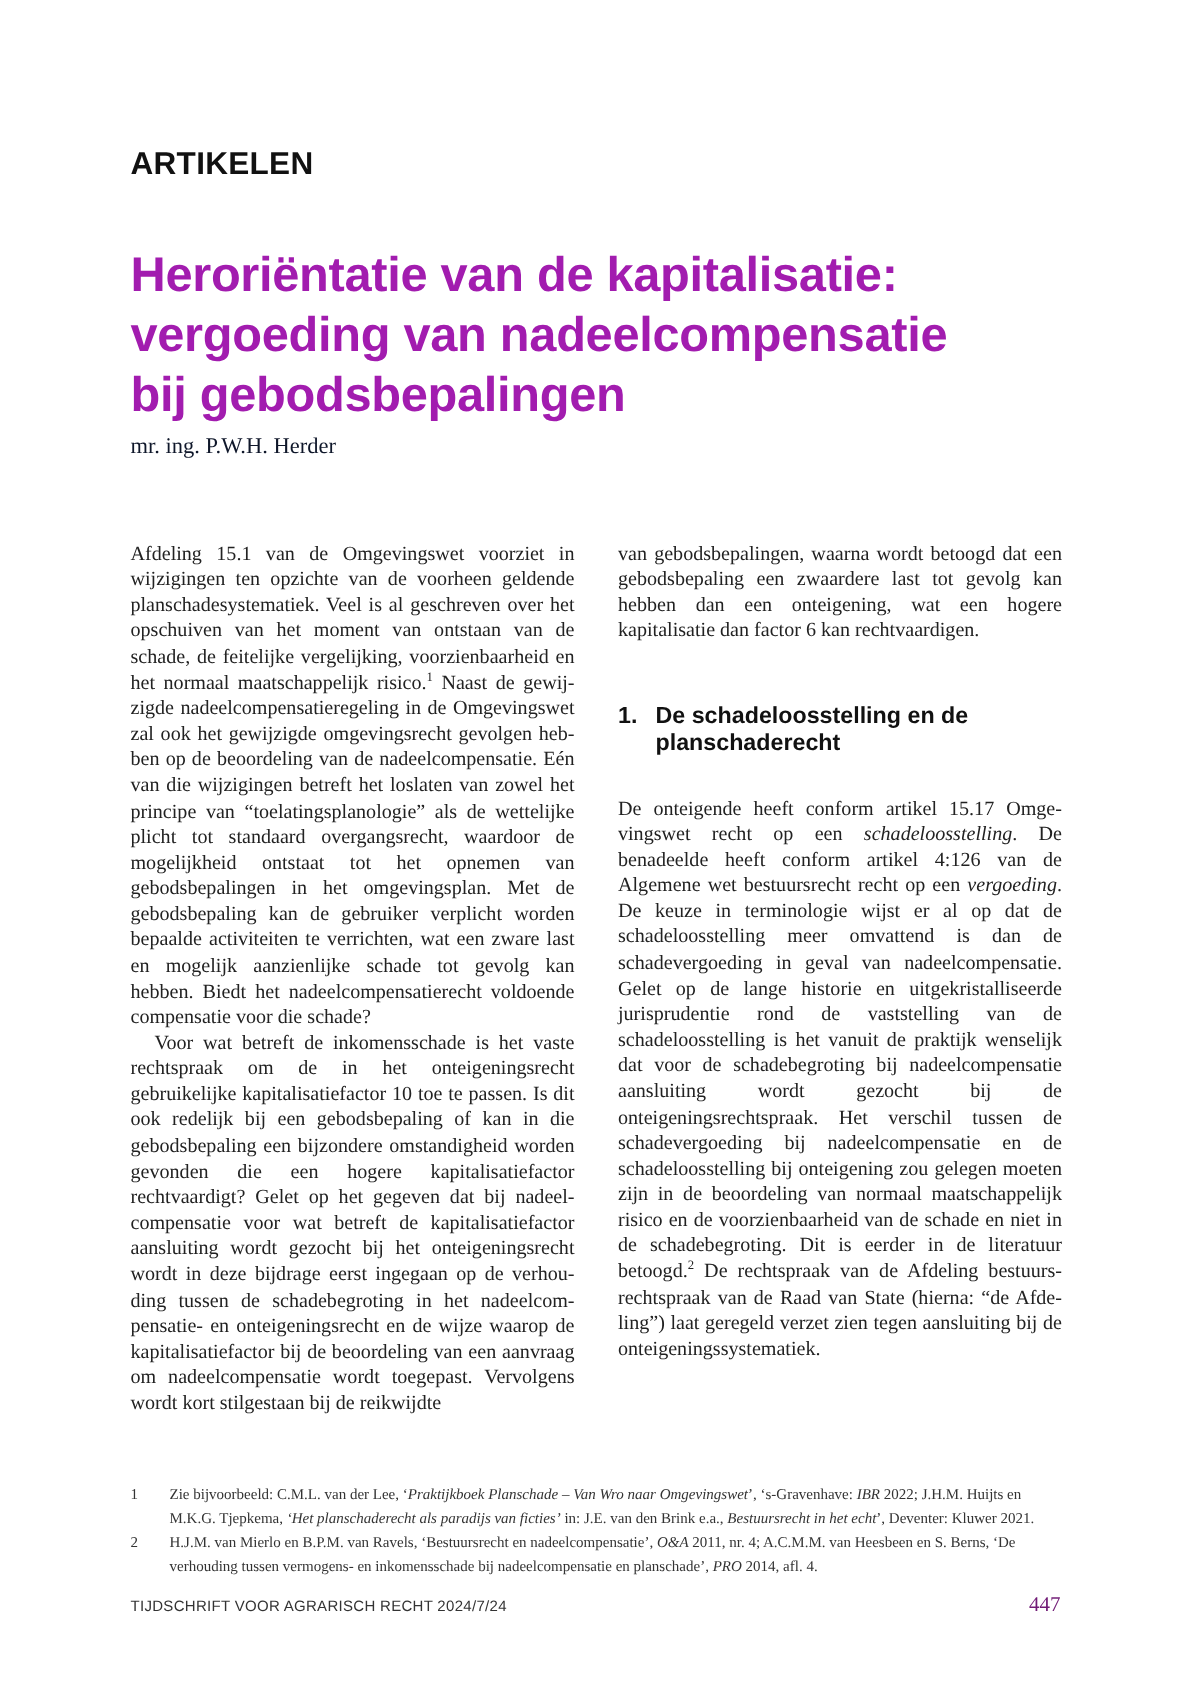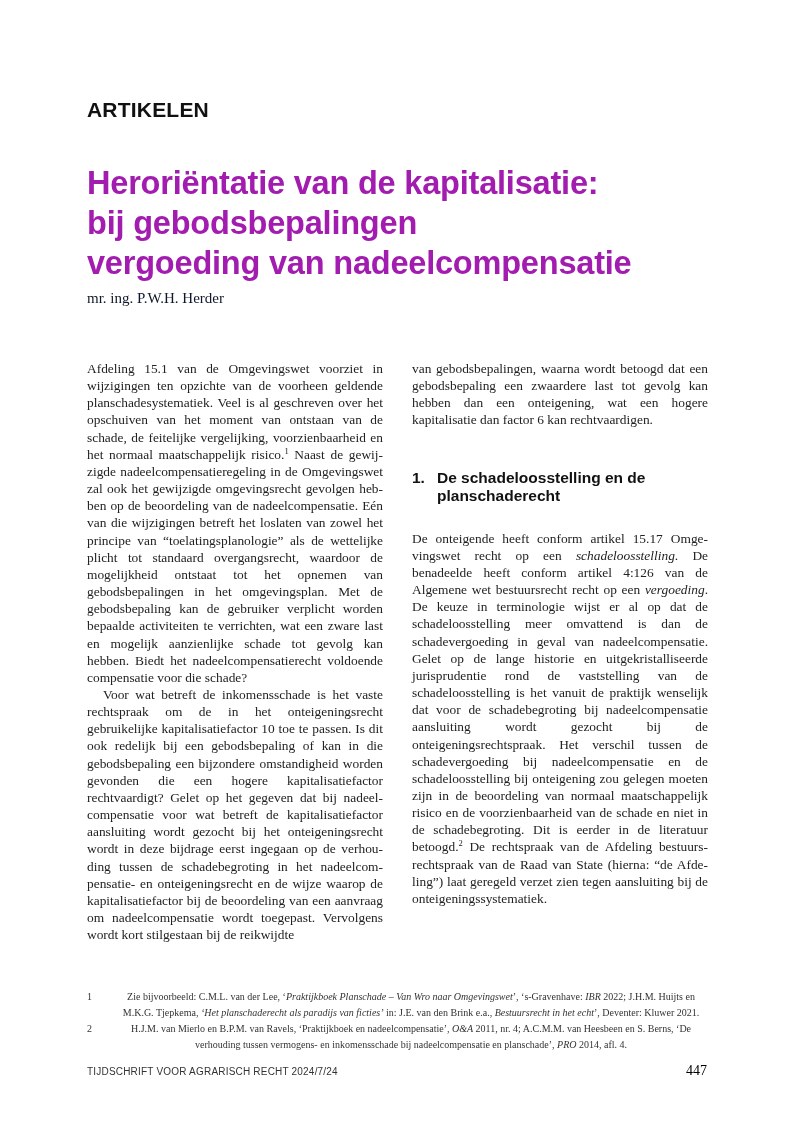--- a/index.html
+++ b/index.html
@@ -35,39 +35,39 @@
     line-height: 18px; color: #111; text-align: left;
     display: flex; margin: 40px 0 25px 0;
   }
   .heading .num { width: 25px; flex: none; }
   .footnotes {
     position: absolute; left: 87px; top: 989px; width: 622px;
     font-family: "Liberation Serif", serif; font-size: 10px; line-height: 16px; color: #333;
   }
   .fn { display: flex; }
   .fn .fn-num { width: 26px; flex: none; }
-  .fn .fn-text { flex: 1; text-align: center; }
+  .fn .fn-text { flex: 1; }
   .footer-left {
     position: absolute; left: 87px; top: 1066px;
     font-family: "Liberation Sans", sans-serif; font-size: 10px; letter-spacing: 0.2px; color: #333;
   }
   .footer-right {
     position: absolute; right: 86px; top: 1063px;
-    font-family: "Liberation Serif", serif; font-size: 14px; color: #000000;
+    font-family: "Liberation Serif", serif; font-size: 14px; color: #701a75;
   }
 </style>
 </head>
 <body>
 
 <div class="section-label">ARTIKELEN</div>
 
 <h1 class="title">
   <span>Heroriëntatie van de kapitalisatie:</span>
+  <span>vergoeding van nadeelcompensatie</span>
   <span>bij gebodsbepalingen</span>
-  <span>vergoeding van nadeelcompensatie</span>
 </h1>
 
 <div class="author">mr. ing. P.W.H. Herder</div>
 
 <div class="col col-left">
   <p><span>Afdeling 15.1 van de Omgevingswet voorziet in wijzigingen ten opzichte van de voorheen geldende planschadesystematiek. Veel is al geschreven over het opschuiven van het moment van ontstaan van de schade, de feitelijke vergelijking, voorzienbaarheid en het normaal maatschappelijk risico.</span><sup>1</sup><span> Naast de gewij­zigde nadeelcompensatieregeling in de Omgevingswet zal ook het gewijzigde omgevingsrecht gevolgen heb­ben op de beoordeling van de nadeelcompensatie. Eén van die wijzigingen betreft het loslaten van zowel het principe van “toelatingsplanologie” als de wettelijke plicht tot standaard overgangsrecht, waardoor de mogelijkheid ontstaat tot het opnemen van gebodsbepalingen in het omgevingsplan. Met de gebodsbepaling kan de gebruiker verplicht worden bepaalde activiteiten te verrichten, wat een zware last en mogelijk aanzienlijke schade tot gevolg kan hebben. Biedt het nadeelcompensatierecht voldoende compensatie voor die schade?</span></p>
   <p class="indent">Voor wat betreft de inkomensschade is het vaste rechtspraak om de in het onteigeningsrecht gebruikelijke kapitalisatiefactor 10 toe te passen. Is dit ook redelijk bij een gebodsbepaling of kan in die gebodsbepaling een bijzondere omstandigheid worden gevonden die een hogere kapitalisatiefactor rechtvaardigt? Gelet op het gegeven dat bij nadeel­compensatie voor wat betreft de kapitalisatiefactor aansluiting wordt gezocht bij het onteigeningsrecht wordt in deze bijdrage eerst ingegaan op de verhou­ding tussen de schadebegroting in het nadeelcom­pensatie- en onteigeningsrecht en de wijze waarop de kapitalisatiefactor bij de beoordeling van een aanvraag om nadeelcompensatie wordt toegepast. Vervolgens wordt kort stilgestaan bij de reikwijdte</p>
 </div>
 
 <div class="col col-right">
@@ -79,18 +79,18 @@
   <p><span>De onteigende heeft conform artikel 15.17 Omge­vingswet recht op een </span><i>schadeloosstelling</i><span>. De benadeelde heeft conform artikel 4:126 van de Algemene wet bestuursrecht recht op een </span><i>vergoeding</i><span>. De keuze in terminologie wijst er al op dat de schadeloosstel­ling meer omvattend is dan de schadevergoeding in geval van nadeelcompensatie. Gelet op de lange historie en uitgekristalliseerde jurisprudentie rond de vaststelling van de schadeloosstelling is het vanuit de praktijk wenselijk dat voor de schadebegroting bij nadeelcompensatie aansluiting wordt gezocht bij de onteigeningsrechtspraak. Het verschil tussen de schadevergoeding bij nadeelcompensatie en de schadeloosstelling bij onteigening zou gelegen moeten zijn in de beoordeling van normaal maatschappelijk risico en de voorzienbaarheid van de schade en niet in de schadebegroting. Dit is eerder in de literatuur betoogd.</span><sup>2</sup><span> De rechtspraak van de Afdeling bestuurs­rechtspraak van de Raad van State (hierna: “de Afde­ling”) laat geregeld verzet zien tegen aansluiting bij de onteigeningssystematiek.</span></p>
 </div>
 
 <div class="footnotes">
   <div class="fn">
     <span class="fn-num">1</span>
     <span class="fn-text"><span>Zie bijvoorbeeld: C.M.L. van der Lee, ‘</span><i>Praktijkboek Planschade – Van Wro naar Omgevingswet</i><span>’, ‘s-Gravenhave: </span><i>IBR</i><span> 2022; J.H.M. Huijts en M.K.G. Tjepkema, </span><i>‘Het planschaderecht als paradijs van ficties’</i><span> in: J.E. van den Brink e.a., </span><i>Bestuursrecht in het echt</i><span>’, Deventer: Kluwer 2021.</span></span>
   </div>
   <div class="fn">
     <span class="fn-num">2</span>
-    <span class="fn-text"><span>H.J.M. van Mierlo en B.P.M. van Ravels, ‘Praktijkboek en nadeelcompensatie’, </span><i>O&amp;A</i><span> 2011, nr. 4; A.C.M.M. van Heesbeen en S. Berns, ‘De verhouding tussen vermogens- en inkomensschade bij nadeelcompensatie en planschade’, </span><i>PRO</i><span> 2014, afl. 4.</span></span>
+    <span class="fn-text"><span>H.J.M. van Mierlo en B.P.M. van Ravels, ‘Bestuursrecht en nadeelcompensatie’, </span><i>O&amp;A</i><span> 2011, nr. 4; A.C.M.M. van Heesbeen en S. Berns, ‘De verhouding tussen vermogens- en inkomensschade bij nadeelcompensatie en planschade’, </span><i>PRO</i><span> 2014, afl. 4.</span></span>
   </div>
 </div>
 
 <div class="footer-left">TIJDSCHRIFT VOOR AGRARISCH RECHT 2024/7/24</div>
 <div class="footer-right">447</div>
 
 </body></html>

